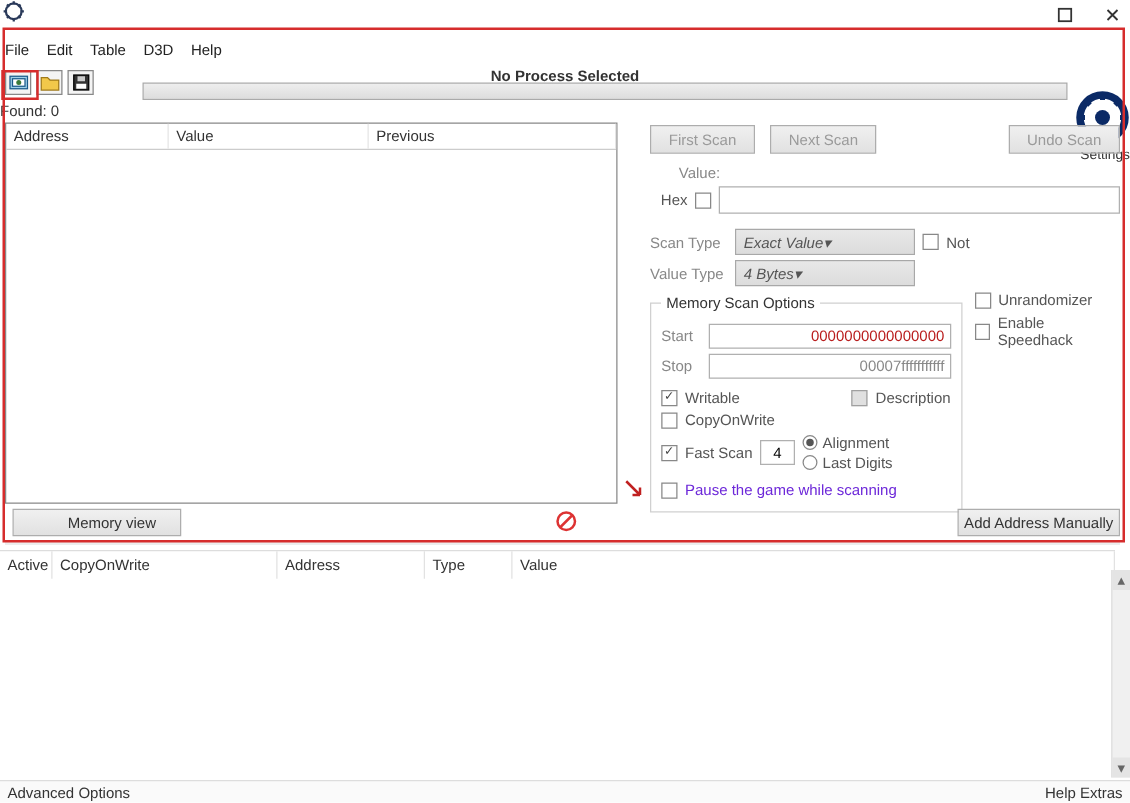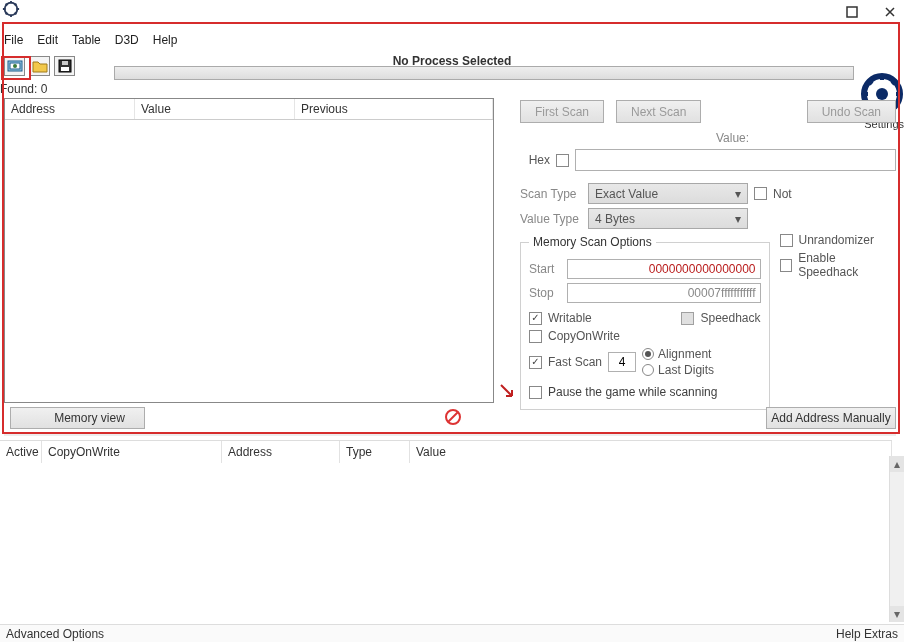--- a/index.html
+++ b/index.html
@@ -20,21 +20,21 @@
 .results { position: absolute; left: 4px; top: 98px; width: 490px; height: 305px; border: 1px solid #888; background: #fff; }
 .results-head { display: flex; border-bottom: 1px solid #ccc; }
 .results-head div { padding: 3px 6px; color: #333; border-right: 1px solid #e5e5e5; }
 .arrow-icon { position: absolute; left: 498px; top: 382px; width: 18px; height: 18px; }
 .right { position: absolute; left: 520px; top: 100px; right: 8px; }
 .btnrow { display: flex; gap: 12px; margin-bottom: 8px; }
 button.winbtn { height: 23px; padding: 0 14px; border: 1px solid #adadad; background: linear-gradient(#f0f0f0,#e1e1e1); color: #777; cursor: pointer; }
 button.winbtn.disabled { color: #9a9a9a; }
 .lbl { color: #888; font-size: 12px; }
 .inputbox { border: 1px solid #b0b0b0; background: #fff; height: 20px; }
-.dropdown { border: 1px solid #a8a8a8; background: linear-gradient(#e8e8e8,#dcdcdc); height: 21px; width: 160px; display: flex; align-items: center; padding: 0 6px; justify-content: space-between; color: #555; cursor: pointer; }
+.dropdown { border: 1px solid #a8a8a8; background: linear-gradient(#e8e8e8,#dcdcdc); height: 21px; width: 144px; display: flex; align-items: center; padding: 0 6px; color: #555; cursor: pointer; font-style: italic; }
 .fieldset { border: 1px solid #d0d0d0; padding: 6px 8px 10px 8px; margin-top: 6px; width: 256px; }
 .fieldset-legend { color: #333; background: #fff; padding: 0 4px; }
 .row { display: flex; align-items: center; gap: 6px; margin-top: 4px; }
 .checkbox { width: 13px; height: 13px; border: 1px solid #888; display: inline-flex; align-items: center; justify-content: center; background: #fff; cursor: pointer; }
 .checkbox.checked::after { content: "✓"; font-size: 10px; color: #444; line-height: 10px; }
 .checkbox.filled { background: #e0e0e0; border-color: #a0a0a0; }
 .memview { position: absolute; left: 10px; top: 407px; width: 135px; height: 22px; border: 1px solid #adadad; background: linear-gradient(#f0f0f0,#e1e1e1); display: flex; align-items: center; justify-content: center; cursor: pointer; color: #333; padding-left: 24px; }
 .addmanual { position: absolute; right: 8px; top: 407px; width: 130px; height: 22px; border: 1px solid #adadad; background: linear-gradient(#f0f0f0,#e1e1e1); display: flex; align-items: center; justify-content: center; cursor: pointer; color: #333; }
 .nosign { position: absolute; left: 444px; top: 408px; width: 18px; height: 18px; }
 .divider { position: absolute; left: 4px; top: 432px; right: 8px; height: 4px; background: #ededed; border-top: 1px solid #ccc; }
@@ -135,21 +135,21 @@
   <div class="settings-lbl">Settings</div>
 
   <div class="right">
     <div class="btnrow">
       <button class="winbtn disabled">First Scan</button>
       <button class="winbtn disabled">Next Scan</button>
       <div style="flex:1"></div>
       <button class="winbtn disabled">Undo Scan</button>
     </div>
 
-    <div class="row" style="justify-content:center;margin-left:49px">
+    <div class="row" style="justify-content:flex-start;margin-left:23px">
       <span class="lbl">Value:</span>
     </div>
     <div class="row">
       <span class="lbl" style="width:30px;text-align:right;color:#555">Hex</span>
       <span class="checkbox"></span>
       <div class="inputbox" style="flex:1;height:22px"></div>
     </div>
 
     <div class="row" style="margin-top:12px">
       <span class="lbl" style="width:62px">Scan Type</span>
@@ -177,21 +177,21 @@
         </div>
         <div class="row">
           <span class="lbl" style="width:32px">Stop</span>
           <div class="inputbox" style="flex:1;text-align:right;padding:2px 4px;color:#888">00007fffffffffff</div>
         </div>
         <div class="row" style="margin-top:8px">
           <span class="checkbox checked"></span>
           <span style="color:#555">Writable</span>
           <div style="flex:1"></div>
           <span class="checkbox filled"></span>
-          <span style="color:#555">Speedhack</span>
+          <span style="color:#555">Description</span>
         </div>
         <div class="row">
           <span class="checkbox"></span>
           <span style="color:#555">CopyOnWrite</span>
         </div>
         <div class="row" style="">
           <span class="checkbox checked"></span>
           <span style="color:#555">Fast Scan</span>
           <div class="inputbox" style="width:28px;text-align:center;padding:2px">4</div>
           <div>
@@ -200,21 +200,21 @@
                 <span style="color:#555">Alignment</span>
               </div>
             <div style="display:flex;align-items:center;gap:4px;margin-top:2px">
                 <span class="radio"></span>
                 <span style="color:#555">Last Digits</span>
               </div>
           </div>
         </div>
         <div class="row" style="margin-top:8px">
           <span class="checkbox"></span>
-          <span style="color:#404040">Pause the game while scanning</span>
+          <span style="color:#6d28d9">Pause the game while scanning</span>
         </div>
       </fieldset>
       <div style="">
         <div class="row">
             <span class="checkbox"></span>
             <span style="color:#555">Unrandomizer</span>
           </div>
         <div class="row">
             <span class="checkbox"></span>
             <span style="color:#555">Enable Speedhack</span>

